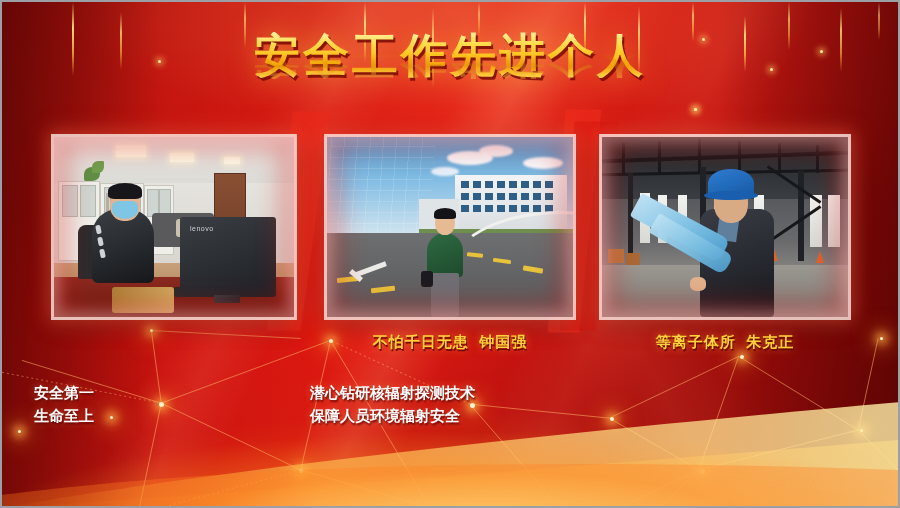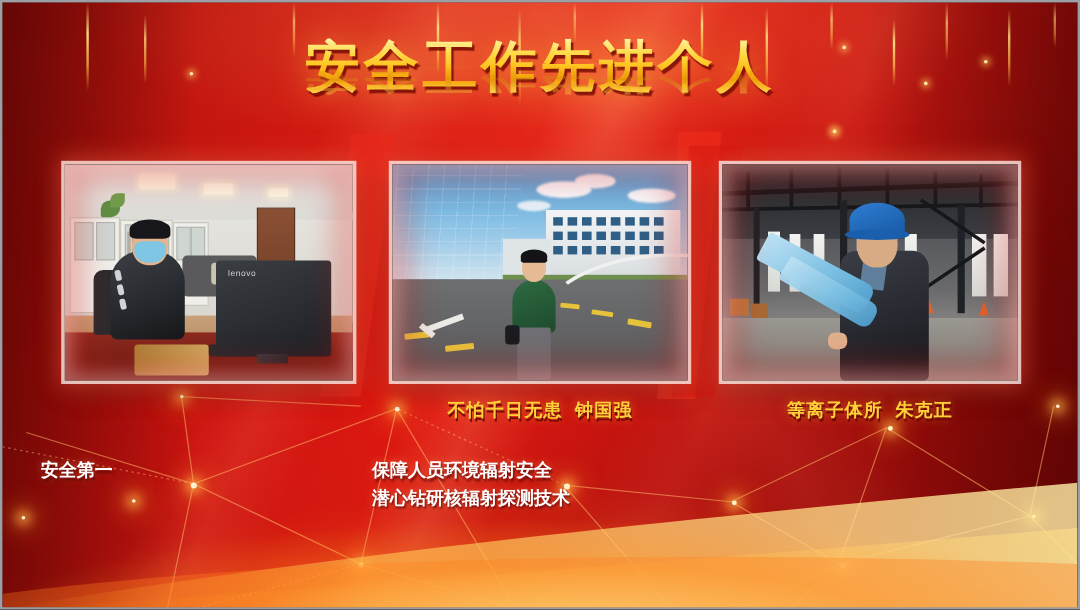--- a/index.html
+++ b/index.html
@@ -302,20 +302,21 @@
           <div class="p1-mask" style="left:58px;top:64px;width:26px;height:18px;"></div>
           <div class="p1-mon" style="left:126px;top:80px;width:96px;height:80px;"></div>
           <div class="p1-monlogo" style="left:136px;top:88px;">lenovo</div>
           <div class="p1-mon" style="left:160px;top:158px;width:26px;height:8px;border-radius:1px;"></div>
         </div>
       </div>
       <div class="feather"></div>
     </div>
     <div class="cap-lines">
       <div>安全第一</div>
+      <div>生命至上</div>
     </div>
   </div>
 
   <div class="card" style="left:325px;">
     <div class="photo-wrap" style="width:246px;">
       <div class="photo">
         <div class="sc">
           <div class="p2-sky"></div>
           <div class="p2-cloud" style="left:120px;top:14px;width:46px;height:14px;"></div>
           <div class="p2-cloud" style="left:152px;top:8px;width:34px;height:12px;"></div>
@@ -362,22 +363,22 @@
           <div class="p2-pants" style="left:104px;top:136px;width:28px;height:44px;"></div>
           <div class="p2-head" style="left:108px;top:74px;width:20px;height:24px;"></div>
           <div class="p2-hair" style="left:107px;top:71px;width:22px;height:11px;"></div>
           <div class="p2-bag" style="left:94px;top:134px;width:12px;height:16px;"></div>
         </div>
       </div>
       <div class="feather"></div>
     </div>
     <div class="cap-name" style="width:246px;">不怕千日无患  钟国强</div>
     <div class="cap-lines" style="left:-17px;width:280px;">
+      <div>潜心钻研核辐射探测技术</div>
       <div>保障人员环境辐射安全</div>
-      <div>潜心钻研核辐射探测技术</div>
     </div>
   </div>
 
   <div class="card" style="left:600px;">
     <div class="photo-wrap" style="width:246px;">
       <div class="photo">
         <div class="sc">
           <div class="p3-bg"></div>
           <div class="p3-roof"></div>
           <div class="p3-beam" style="left:0;top:18px;width:246px;height:4px;transform:rotate(-2deg);"></div>

